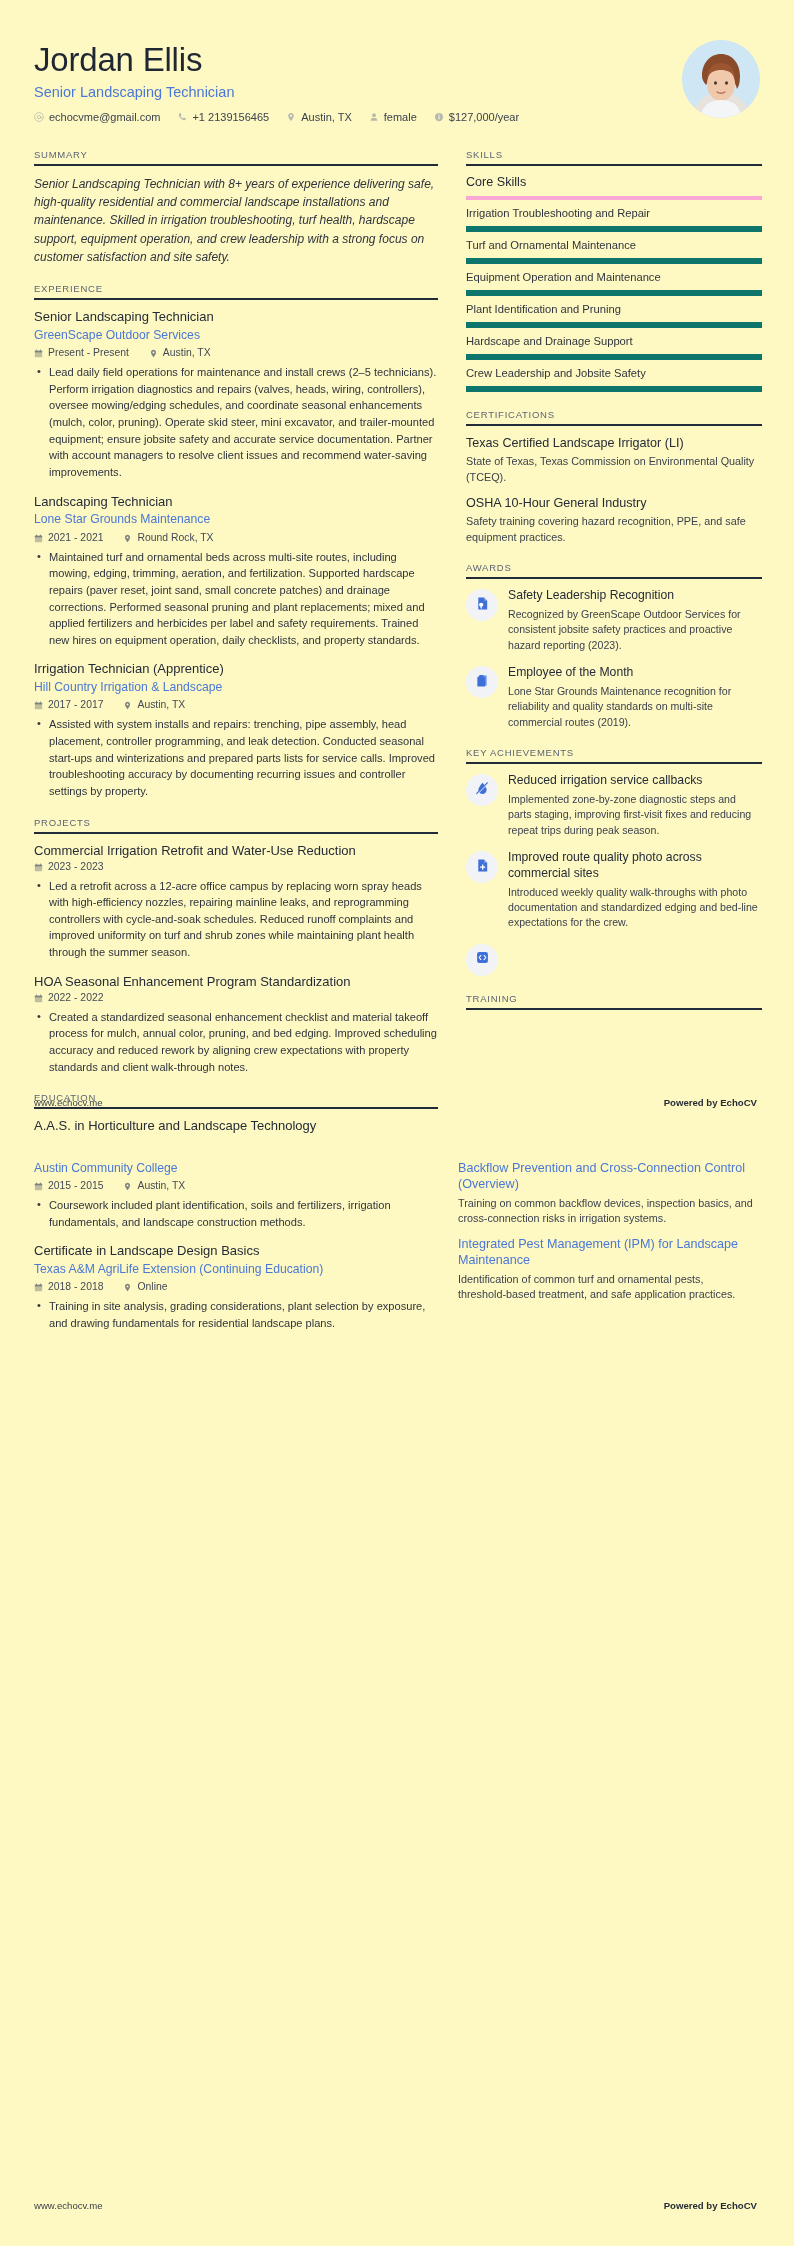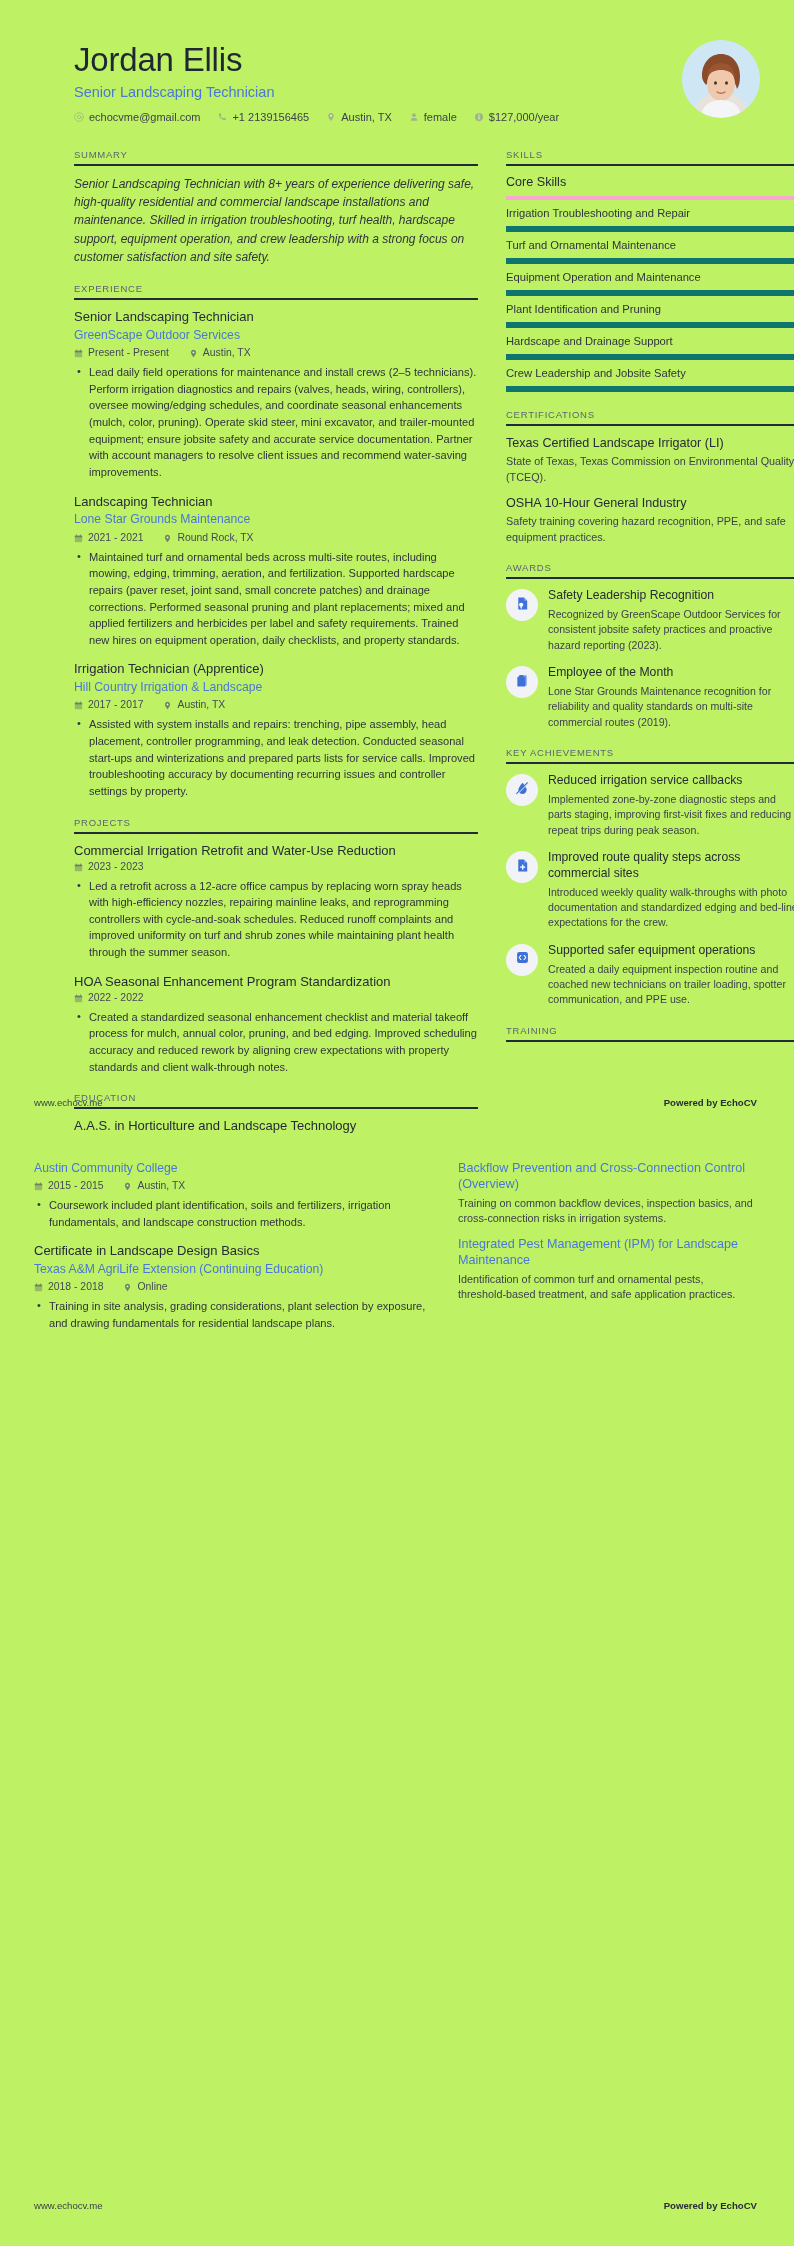--- a/index.html
+++ b/index.html
@@ -9,23 +9,22 @@
   }
   body {
     font-family: "Liberation Sans", sans-serif;
     color: #2b2f38;
     width: 794px;
   }
   .page {
     position: relative;
     width: 794px;
     min-height: 2246px;
-    background: #bef264;
+    background: #fef9c3;
     box-sizing: border-box;
-    padding-left: 40px;
   }
   .page-inner {
     padding: 30px 34px 0 34px;
   }
 
   
   .header {
     display: flex;
     justify-content: space-between;
     align-items: flex-start;
@@ -582,37 +581,33 @@
               <span>
                 <svg width="15" height="15" viewBox="0 0 16 16">
                     <path d="M3.5 1.5h6L13 5v9.5H3.5z" fill="#3f6fd8"></path>
                     <path d="M9.5 1.5 13 5H9.5z" fill="#7ba0e8"></path>
                     <rect x="7.5" y="7" width="1.4" height="5.4" fill="#fff"></rect>
                     <rect x="5.5" y="9" width="5.4" height="1.4" fill="#fff"></rect>
                   </svg>
               </span>
             </div>
             <div class="icard-body">
-              <div class="icard-title">Improved route quality steps across commercial sites</div>
+              <div class="icard-title">Improved route quality photo across commercial sites</div>
               <div class="icard-desc">Introduced weekly quality walk-throughs with photo documentation and standardized edging and bed-line expectations for the crew.</div>
             </div>
           </div>
 
           <div class="icard">
             <div class="icard-badge">
               <span>
                 <svg width="15" height="15" viewBox="0 0 16 16">
                     <rect x="2.2" y="2.2" width="11.6" height="11.6" rx="2.4" fill="#3f6fd8"></rect>
                     <path d="M6.3 5.8 4.4 8l1.9 2.2M9.7 5.8 11.6 8l-1.9 2.2" fill="none" stroke="#fff" stroke-width="1.1" stroke-linecap="round" stroke-linejoin="round"></path>
                   </svg>
               </span>
-            </div>
-            <div class="icard-body">
-              <div class="icard-title">Supported safer equipment operations</div>
-              <div class="icard-desc">Created a daily equipment inspection routine and coached new technicians on trailer loading, spotter communication, and PPE use.</div>
             </div>
           </div>
         </div>
 
         <div class="section">
           <div class="section-title">TRAINING</div>
           <div class="section-rule"></div>
         </div>
 
       </div>

